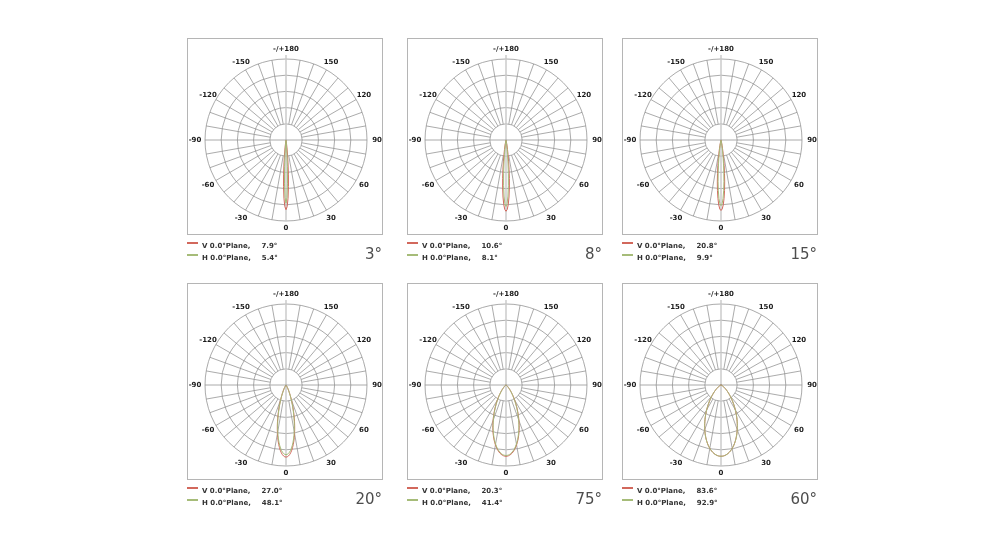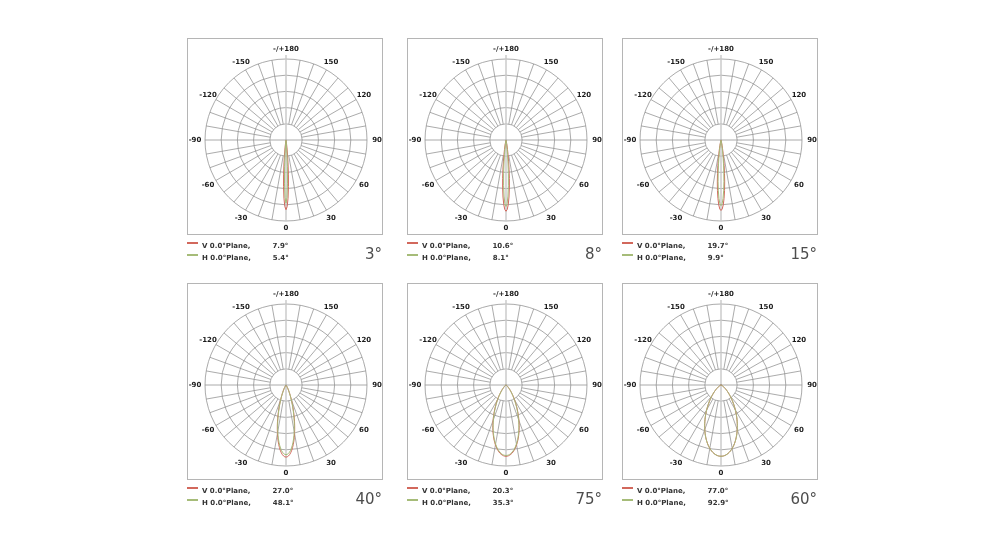--- a/index.html
+++ b/index.html
@@ -7,21 +7,21 @@
           font-family:"DejaVu Sans","Liberation Sans",sans-serif;}
   .cell{position:absolute;width:196px;}
   .chart-box{box-sizing:border-box;width:196px;height:197px;border:1px solid #b5b5b5;background:#ffffff;}
   .chart-box svg{display:block;overflow:visible;}
   svg text{font:bold 7px "DejaVu Sans","Liberation Sans",sans-serif;fill:#1b1b1b;}
   .below{position:absolute;left:0;top:199px;width:196px;height:34px;}
   .legend{position:absolute;left:0;top:5px;}
   .legend-row{display:flex;align-items:flex-start;height:12px;white-space:pre;}
   .swatch{display:inline-block;width:11px;height:2px;margin-right:4px;}
   .ltext,.lval{font-size:7px;font-weight:bold;color:#333333;letter-spacing:0;}
-  .lval{margin-left:22px;}
+  .lval{margin-left:11px;}
   .big-label{position:absolute;right:1px;top:8px;font-size:15px;color:#4d4d4d;}
 </style>
 </head>
 <body>
 
 <div id="canvas">
 
   <div class="cell" style="left:187px;top:38px;">
     <div class="chart-box">
         <svg width="194" height="195" viewBox="0 0 194 195">
@@ -228,21 +228,21 @@
           <text x="53.00000000000001" y="181.3422863405995" text-anchor="middle">-30</text>
           <path d="M 98 101 L 97.95 101.17 L 97.90 101.35 L 97.82 101.66 L 97.70 102.21 L 97.51 103.11 L 97.25 104.55 L 96.89 106.72 L 96.44 109.84 L 95.92 114.12 L 95.38 119.67 L 94.87 126.48 L 94.49 134.38 L 94.33 142.94 L 94.46 151.56 L 94.94 159.46 L 95.74 165.86 L 96.80 170.02 L 98.00 171.47 L 99.20 170.02 L 100.26 165.86 L 101.06 159.46 L 101.54 151.56 L 101.67 142.94 L 101.51 134.38 L 101.13 126.48 L 100.62 119.67 L 100.08 114.12 L 99.56 109.84 L 99.11 106.72 L 98.75 104.55 L 98.49 103.11 L 98.30 102.21 L 98.18 101.66 L 98.10 101.35 L 98.05 101.17 Z" fill="none" stroke="#d2685c" stroke-width="1"></path>
           <path d="M 98 101 L 97.94 101.25 L 97.88 101.54 L 97.77 102.09 L 97.59 103.10 L 97.33 104.82 L 96.96 107.55 L 96.51 111.63 L 96.00 117.28 L 95.52 124.57 L 95.18 133.22 L 95.09 142.62 L 95.34 151.79 L 95.96 159.55 L 96.89 164.77 L 98.00 166.61 L 99.11 164.77 L 100.04 159.55 L 100.66 151.79 L 100.91 142.62 L 100.82 133.22 L 100.48 124.57 L 100.00 117.28 L 99.49 111.63 L 99.04 107.55 L 98.67 104.82 L 98.41 103.10 L 98.23 102.09 L 98.12 101.54 L 98.06 101.25 Z" fill="none" stroke="#a6bc79" stroke-width="1"></path>
         </svg>
       </div>
     <div class="below">
       <div class="legend">
         <div class="legend-row">
           <span class="swatch sv" style="background: rgb(210, 104, 92);"></span>
           <span class="ltext">V 0.0°Plane,</span>
-          <span class="lval">19.7°</span>
+          <span class="lval">20.8°</span>
         </div>
         <div class="legend-row">
           <span class="swatch sh" style="background: rgb(166, 188, 121);"></span>
           <span class="ltext">H 0.0°Plane,</span>
           <span class="lval">9.9°</span>
         </div>
       </div>
       <div class="big-label">15°</div>
     </div>
   </div>
@@ -311,21 +311,21 @@
           <span class="swatch sv" style="background: rgb(210, 104, 92);"></span>
           <span class="ltext">V 0.0°Plane,</span>
           <span class="lval">27.0°</span>
         </div>
         <div class="legend-row">
           <span class="swatch sh" style="background: rgb(166, 188, 121);"></span>
           <span class="ltext">H 0.0°Plane,</span>
           <span class="lval">48.1°</span>
         </div>
       </div>
-      <div class="big-label">40°</div>
+      <div class="big-label">20°</div>
     </div>
   </div>
 
   <div class="cell" style="left:407px;top:283px;">
     <div class="chart-box">
         <svg width="194" height="195" viewBox="0 0 194 195">
           <circle cx="98" cy="101" r="16.2" fill="none" stroke="#8f8f8f" stroke-width="0.75"></circle>
           <circle cx="98" cy="101" r="32.4" fill="none" stroke="#8f8f8f" stroke-width="0.75"></circle>
           <circle cx="98" cy="101" r="48.6" fill="none" stroke="#8f8f8f" stroke-width="0.75"></circle>
           <circle cx="98" cy="101" r="64.8" fill="none" stroke="#8f8f8f" stroke-width="0.75"></circle>
@@ -383,21 +383,21 @@
     <div class="below">
       <div class="legend">
         <div class="legend-row">
           <span class="swatch sv" style="background: rgb(210, 104, 92);"></span>
           <span class="ltext">V 0.0°Plane,</span>
           <span class="lval">20.3°</span>
         </div>
         <div class="legend-row">
           <span class="swatch sh" style="background: rgb(166, 188, 121);"></span>
           <span class="ltext">H 0.0°Plane,</span>
-          <span class="lval">35.3°</span>
+          <span class="lval">41.4°</span>
         </div>
       </div>
       <div class="big-label">75°</div>
     </div>
   </div>
 
   <div class="cell" style="left:622px;top:283px;">
     <div class="chart-box">
         <svg width="194" height="195" viewBox="0 0 194 195">
           <circle cx="98" cy="101" r="16.2" fill="none" stroke="#8f8f8f" stroke-width="0.75"></circle>
@@ -453,21 +453,21 @@
           <text x="53.00000000000001" y="181.3422863405995" text-anchor="middle">-30</text>
           <path d="M 98 101 L 97.83 101.04 L 97.81 101.05 L 97.77 101.06 L 97.74 101.07 L 97.70 101.09 L 97.65 101.11 L 97.60 101.14 L 97.54 101.17 L 97.48 101.20 L 97.40 101.24 L 97.32 101.29 L 97.23 101.34 L 97.12 101.41 L 97.01 101.48 L 96.88 101.57 L 96.74 101.67 L 96.59 101.78 L 96.42 101.91 L 96.23 102.06 L 96.03 102.23 L 95.81 102.42 L 95.57 102.64 L 95.31 102.88 L 95.03 103.16 L 94.73 103.46 L 94.41 103.80 L 94.07 104.18 L 93.71 104.60 L 93.33 105.06 L 92.92 105.57 L 92.49 106.14 L 92.05 106.75 L 91.58 107.42 L 91.09 108.15 L 90.59 108.94 L 90.08 109.80 L 89.55 110.73 L 89.01 111.72 L 88.46 112.79 L 87.90 113.92 L 87.35 115.14 L 86.79 116.42 L 86.24 117.79 L 85.71 119.23 L 85.18 120.74 L 84.68 122.32 L 84.19 123.98 L 83.74 125.70 L 83.31 127.49 L 82.93 129.34 L 82.59 131.25 L 82.29 133.20 L 82.05 135.20 L 81.87 137.24 L 81.74 139.30 L 81.68 141.39 L 81.69 143.49 L 81.77 145.59 L 81.93 147.68 L 82.16 149.75 L 82.47 151.80 L 82.86 153.81 L 83.33 155.76 L 83.87 157.66 L 84.50 159.48 L 85.20 161.22 L 85.97 162.86 L 86.82 164.41 L 87.73 165.83 L 88.71 167.14 L 89.74 168.31 L 90.82 169.34 L 91.94 170.23 L 93.11 170.96 L 94.30 171.53 L 95.52 171.95 L 96.76 172.20 L 98.00 172.28 L 99.24 172.20 L 100.48 171.95 L 101.70 171.53 L 102.89 170.96 L 104.06 170.23 L 105.18 169.34 L 106.26 168.31 L 107.29 167.14 L 108.27 165.83 L 109.18 164.41 L 110.03 162.86 L 110.80 161.22 L 111.50 159.48 L 112.13 157.66 L 112.67 155.76 L 113.14 153.81 L 113.53 151.80 L 113.84 149.75 L 114.07 147.68 L 114.23 145.59 L 114.31 143.49 L 114.32 141.39 L 114.26 139.30 L 114.13 137.24 L 113.95 135.20 L 113.71 133.20 L 113.41 131.25 L 113.07 129.34 L 112.69 127.49 L 112.26 125.70 L 111.81 123.98 L 111.32 122.32 L 110.82 120.74 L 110.29 119.23 L 109.76 117.79 L 109.21 116.42 L 108.65 115.14 L 108.10 113.92 L 107.54 112.79 L 106.99 111.72 L 106.45 110.73 L 105.92 109.80 L 105.41 108.94 L 104.91 108.15 L 104.42 107.42 L 103.95 106.75 L 103.51 106.14 L 103.08 105.57 L 102.67 105.06 L 102.29 104.60 L 101.93 104.18 L 101.59 103.80 L 101.27 103.46 L 100.97 103.16 L 100.69 102.88 L 100.43 102.64 L 100.19 102.42 L 99.97 102.23 L 99.77 102.06 L 99.58 101.91 L 99.41 101.78 L 99.26 101.67 L 99.12 101.57 L 98.99 101.48 L 98.88 101.41 L 98.77 101.34 L 98.68 101.29 L 98.60 101.24 L 98.52 101.20 L 98.46 101.17 L 98.40 101.14 L 98.35 101.11 L 98.30 101.09 L 98.26 101.07 L 98.23 101.06 L 98.19 101.05 L 98.17 101.04 Z" fill="none" stroke="#d2685c" stroke-width="1"></path>
           <path d="M 98 101 L 97.83 101.04 L 97.80 101.05 L 97.77 101.06 L 97.73 101.08 L 97.69 101.09 L 97.65 101.12 L 97.59 101.14 L 97.53 101.17 L 97.47 101.20 L 97.39 101.25 L 97.31 101.29 L 97.21 101.35 L 97.11 101.42 L 96.99 101.49 L 96.86 101.58 L 96.72 101.68 L 96.57 101.80 L 96.39 101.93 L 96.21 102.08 L 96.00 102.25 L 95.78 102.44 L 95.54 102.66 L 95.28 102.91 L 95.00 103.18 L 94.70 103.49 L 94.38 103.83 L 94.03 104.21 L 93.67 104.63 L 93.28 105.10 L 92.87 105.62 L 92.45 106.18 L 92.00 106.80 L 91.53 107.47 L 91.04 108.21 L 90.54 109.00 L 90.02 109.86 L 89.49 110.79 L 88.95 111.79 L 88.40 112.85 L 87.85 114.00 L 87.29 115.21 L 86.74 116.50 L 86.19 117.87 L 85.65 119.31 L 85.13 120.82 L 84.62 122.41 L 84.14 124.07 L 83.69 125.79 L 83.27 127.58 L 82.88 129.43 L 82.54 131.33 L 82.25 133.29 L 82.01 135.29 L 81.83 137.32 L 81.71 139.38 L 81.65 141.46 L 81.66 143.56 L 81.75 145.65 L 81.90 147.74 L 82.14 149.81 L 82.45 151.86 L 82.84 153.86 L 83.31 155.81 L 83.86 157.70 L 84.49 159.52 L 85.19 161.25 L 85.97 162.89 L 86.82 164.43 L 87.73 165.85 L 88.70 167.15 L 89.73 168.32 L 90.82 169.35 L 91.94 170.23 L 93.11 170.96 L 94.30 171.54 L 95.52 171.95 L 96.76 172.20 L 98.00 172.28 L 99.24 172.20 L 100.48 171.95 L 101.70 171.54 L 102.89 170.96 L 104.06 170.23 L 105.18 169.35 L 106.27 168.32 L 107.30 167.15 L 108.27 165.85 L 109.18 164.43 L 110.03 162.89 L 110.81 161.25 L 111.51 159.52 L 112.14 157.70 L 112.69 155.81 L 113.16 153.86 L 113.55 151.86 L 113.86 149.81 L 114.10 147.74 L 114.25 145.65 L 114.34 143.56 L 114.35 141.46 L 114.29 139.38 L 114.17 137.32 L 113.99 135.29 L 113.75 133.29 L 113.46 131.33 L 113.12 129.43 L 112.73 127.58 L 112.31 125.79 L 111.86 124.07 L 111.38 122.41 L 110.87 120.82 L 110.35 119.31 L 109.81 117.87 L 109.26 116.50 L 108.71 115.21 L 108.15 114.00 L 107.60 112.85 L 107.05 111.79 L 106.51 110.79 L 105.98 109.86 L 105.46 109.00 L 104.96 108.21 L 104.47 107.47 L 104.00 106.80 L 103.55 106.18 L 103.13 105.62 L 102.72 105.10 L 102.33 104.63 L 101.97 104.21 L 101.62 103.83 L 101.30 103.49 L 101.00 103.18 L 100.72 102.91 L 100.46 102.66 L 100.22 102.44 L 100.00 102.25 L 99.79 102.08 L 99.61 101.93 L 99.43 101.80 L 99.28 101.68 L 99.14 101.58 L 99.01 101.49 L 98.89 101.42 L 98.79 101.35 L 98.69 101.29 L 98.61 101.25 L 98.53 101.20 L 98.47 101.17 L 98.41 101.14 L 98.35 101.12 L 98.31 101.09 L 98.27 101.08 L 98.23 101.06 L 98.20 101.05 L 98.17 101.04 Z" fill="none" stroke="#a6bc79" stroke-width="1"></path>
         </svg>
       </div>
     <div class="below">
       <div class="legend">
         <div class="legend-row">
           <span class="swatch sv" style="background: rgb(210, 104, 92);"></span>
           <span class="ltext">V 0.0°Plane,</span>
-          <span class="lval">77.0°</span>
+          <span class="lval">83.6°</span>
         </div>
         <div class="legend-row">
           <span class="swatch sh" style="background: rgb(166, 188, 121);"></span>
           <span class="ltext">H 0.0°Plane,</span>
           <span class="lval">92.9°</span>
         </div>
       </div>
       <div class="big-label">60°</div>
     </div>
   </div>

